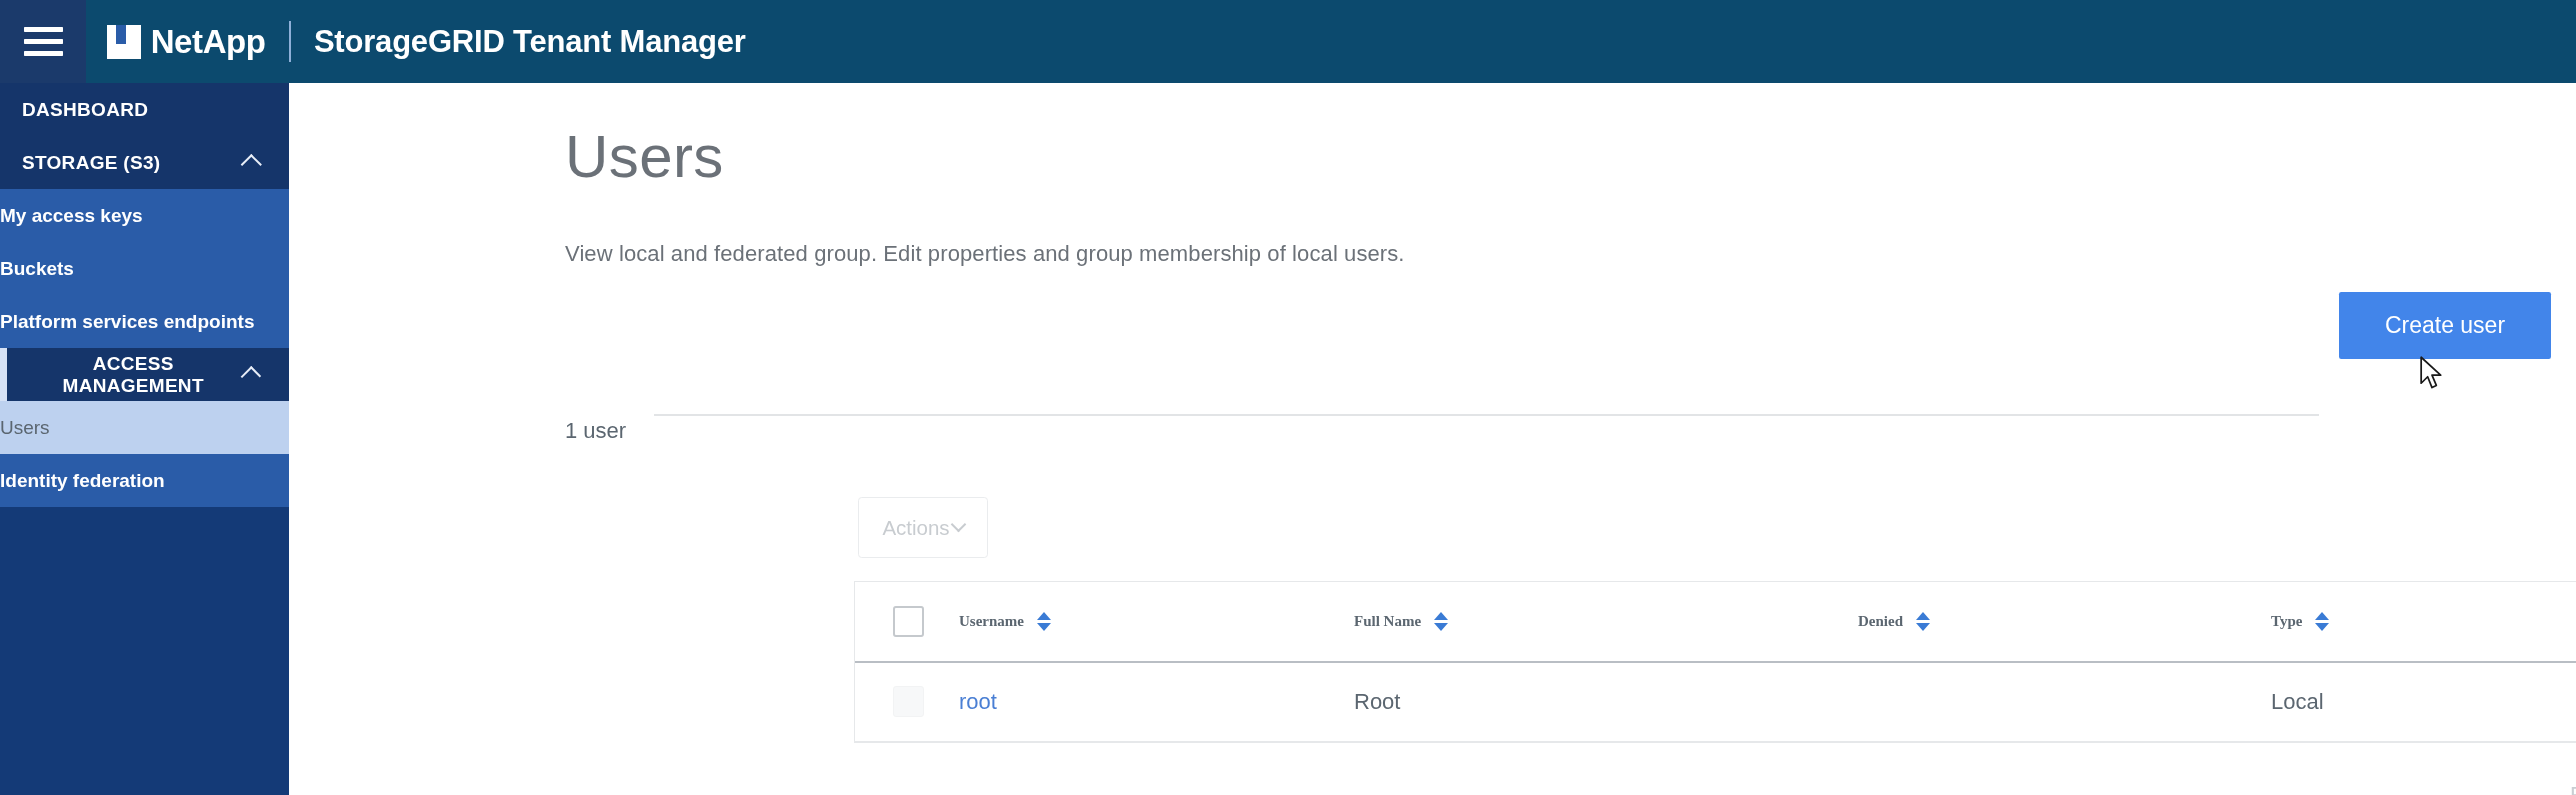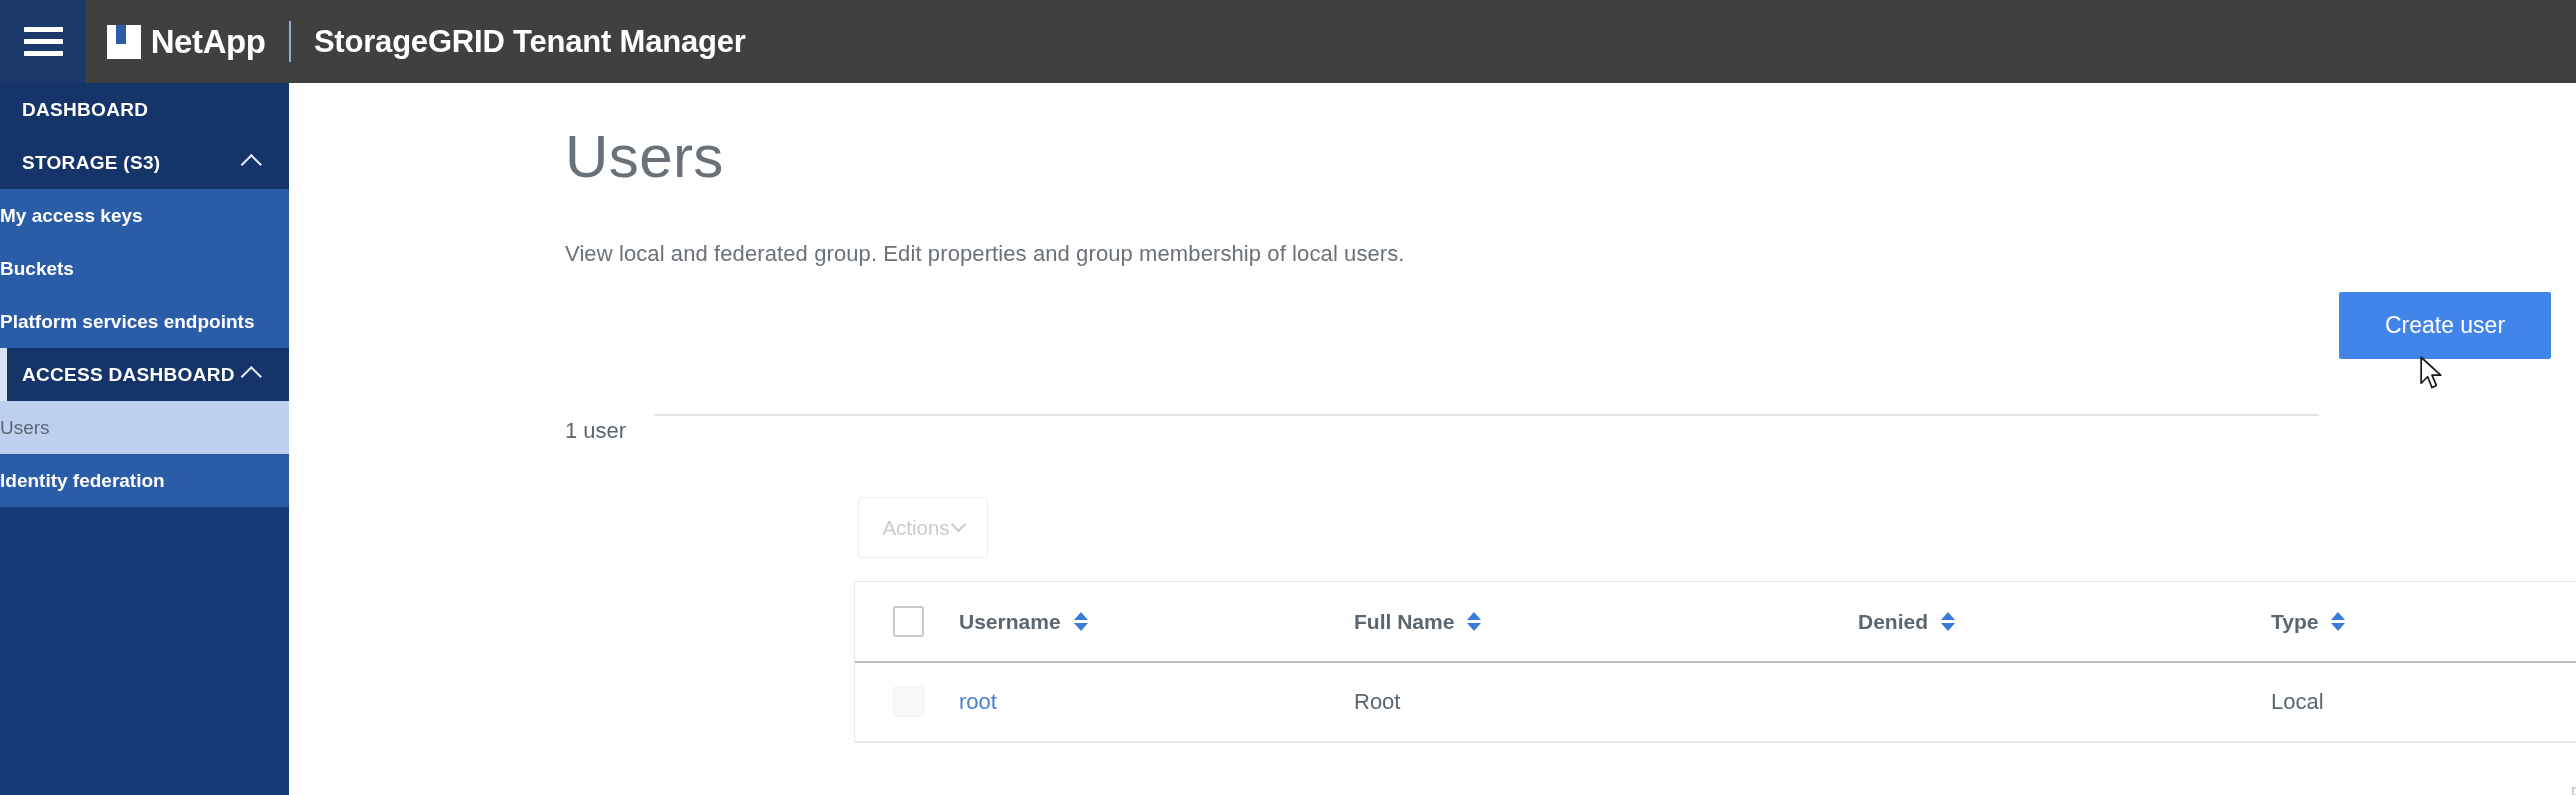--- a/index.html
+++ b/index.html
@@ -18,21 +18,21 @@
     height: 795px;
     background: #ffffff;
   }
 
   
   .topbar {
     position: absolute;
     top: 0; left: 0;
     width: 2576px;
     height: 83px;
-    background: #404040;
+    background: #0c4a6e;
     display: flex;
     align-items: center;
   }
   .hamburger-zone {
     width: 86px;
     height: 83px;
     background: #1b3a6b;
     display: flex;
     align-items: center;
     justify-content: center;
@@ -265,25 +265,26 @@
     width: 100%;
     border-collapse: collapse;
     table-layout: fixed;
   }
   .tbl thead tr {
     border-bottom: 2.9px solid #b9bec4;
   }
   .tbl th {
     height: 80px;
     text-align: right;
-    font-size: 21px;
+    font-size: 15px;
     font-weight: bold;
     color: #5b6670;
     vertical-align: middle;
     padding: 0;
+    font-family: Liberation Serif, serif;
   }
   .tbl td {
     height: 79px;
     text-align: left;
     font-size: 22px;
     color: #5b6670;
     vertical-align: middle;
     padding: 0;
     border-bottom: 1.5px solid #e6e8ea;
   }
@@ -395,21 +396,21 @@
         <div class="nav-item">
           <span>My access keys</span>
         </div>
         <div class="nav-item">
           <span>Buckets</span>
         </div>
         <div class="nav-item">
           <span>Platform services endpoints</span>
         </div>
         <div class="nav-section-header with-indicator">
-          <span>ACCESS DASHBOARD</span>
+          <span>ACCESS MANAGEMENT</span>
           <span class="chevron-up"></span>
         </div>
         <div class="nav-item active">
           <span>Users</span>
         </div>
         <div class="nav-item">
           <span>Identity federation</span>
         </div>
       </div>
   </div>

